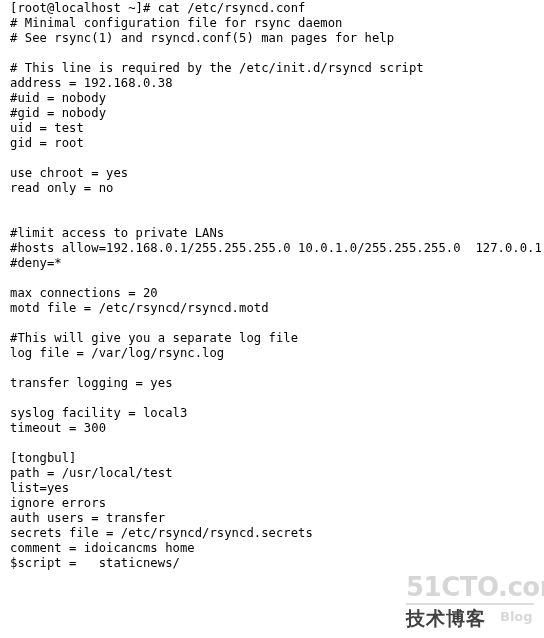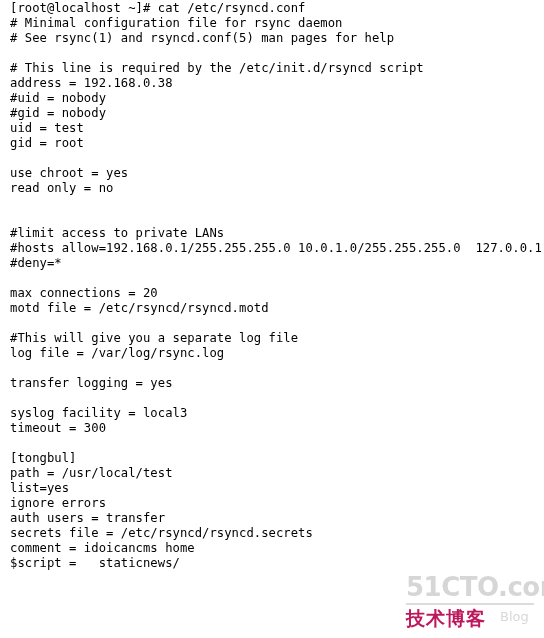--- a/index.html
+++ b/index.html
@@ -67,31 +67,31 @@
     background: #dcdcdc;
   }
   #wm-cn {
     position: absolute;
     left: 2px;
     top: 34px;
     font-family: "DejaVu Sans", "Liberation Sans", sans-serif;
     font-size: 19px;
     font-weight: bold;
     letter-spacing: 1px;
-    color: #be185d;
+    color: #404040;
     line-height: 24px;
     white-space: pre;
   }
   #wm-blog {
     position: absolute;
     left: 96px;
     top: 36px;
     font-family: "DejaVu Sans", "Liberation Sans", sans-serif;
     font-size: 13px;
-    font-weight: normal;
+    font-weight: bold;
     color: #d8d8d8;
     line-height: 18px;
     white-space: pre;
   }
 </style>
 </head>
 <body>
 
 <div id="screen">
 

